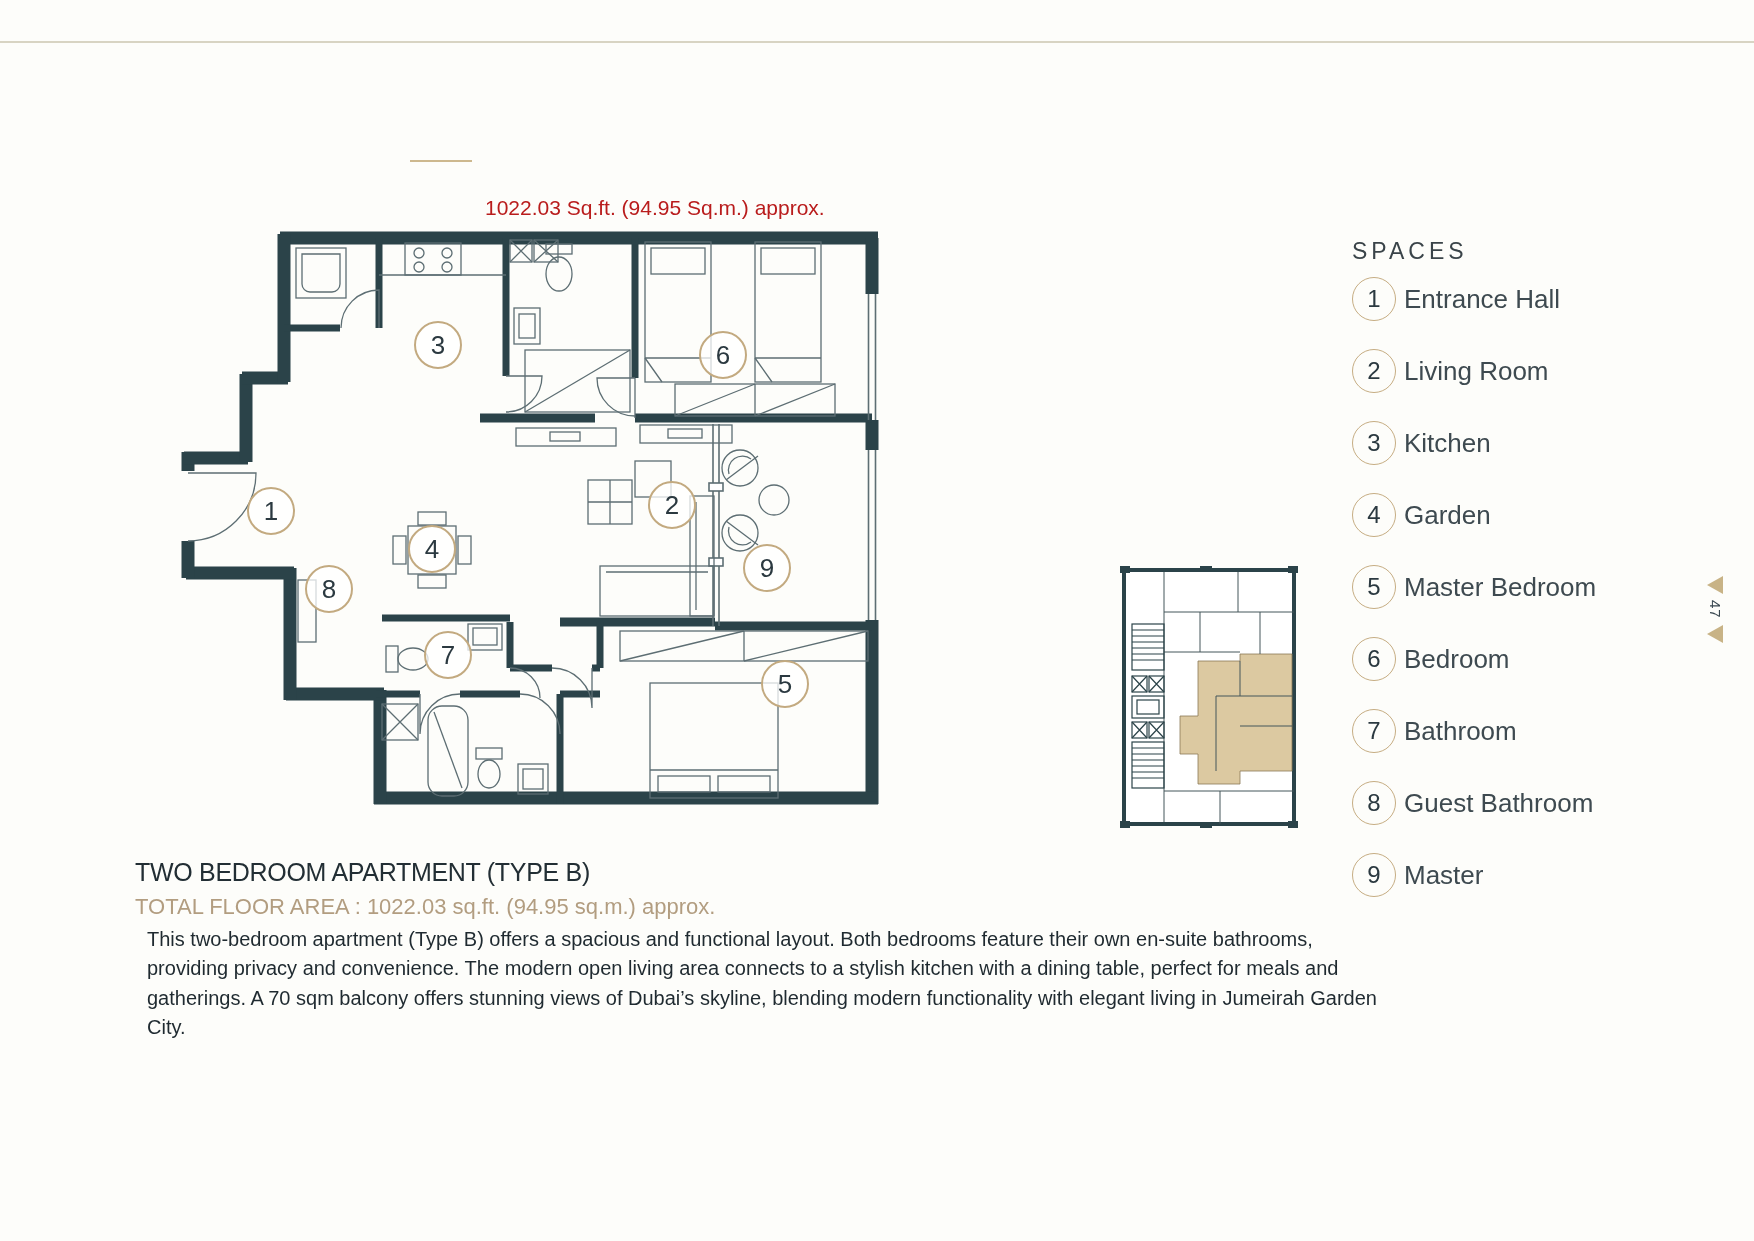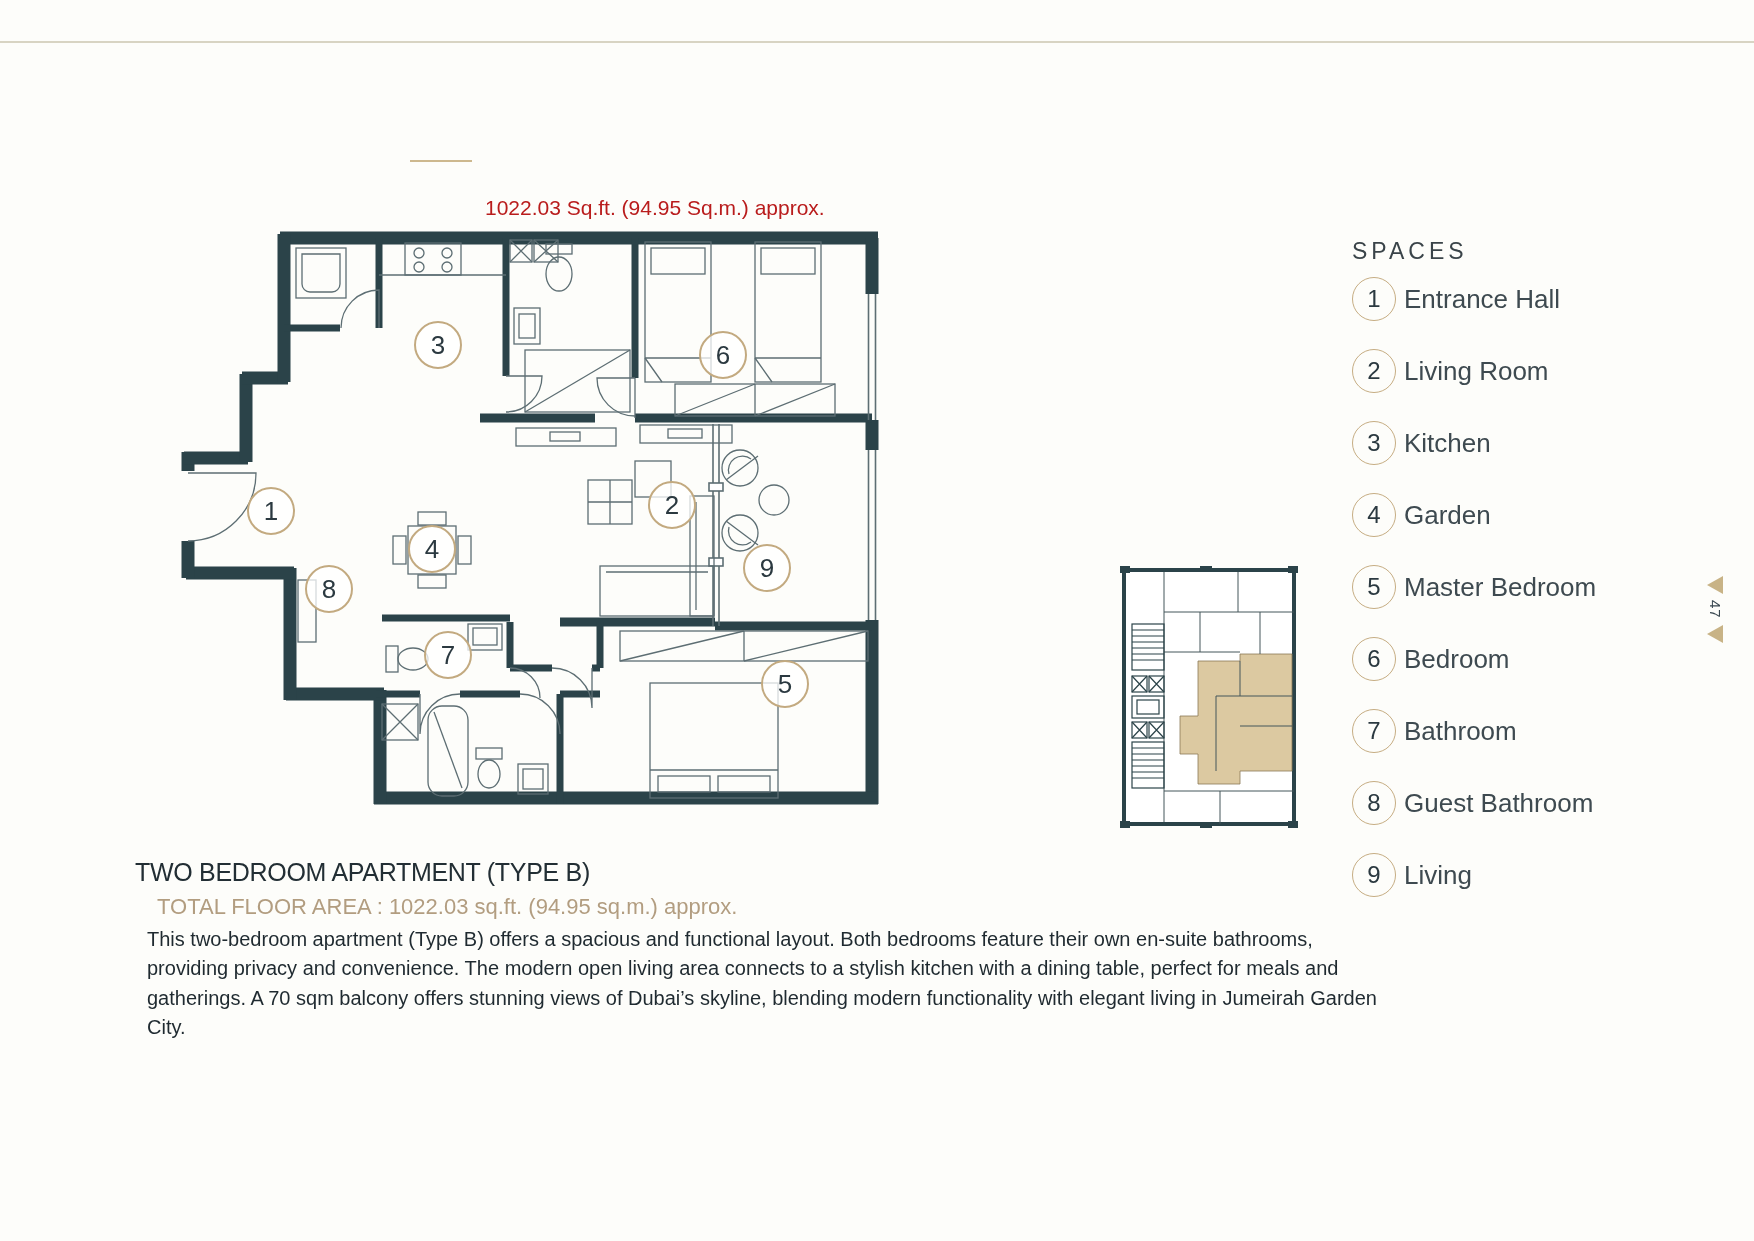--- a/index.html
+++ b/index.html
@@ -45,21 +45,21 @@
     font-size:24px; color:#2b3940; flex:0 0 44px; background:transparent;
   }
   .legend-label { margin-left:8px; font-size:26px; color:#3e4a50; }
 
   .page-marker { position:absolute; left:1702px; top:576px; width:26px; text-align:center; }
   .nav-arrow { width:0; height:0; border-top:9px solid transparent; border-bottom:9px solid transparent;
     border-right:16px solid #c8b386; margin:0 auto; }
   .page-num { writing-mode:vertical-rl; font-size:15px; color:#394750; margin:6px auto; letter-spacing:1px; }
 
   .bottom-heading { position:absolute; left:135px; top:858px; font-size:25px; font-weight:500; color:#222e34; letter-spacing:-.3px;text-align:center; }
-  .bottom-area { position:absolute; left:135px; top:894px; font-size:22px; font-weight:500; color:#b29d80;margin-left:22px; }
+  .bottom-area { position:absolute; left:135px; top:894px; font-size:22px; font-weight:500; color:#b29d80; }
   .bottom-desc { position:absolute; left:135px; top:925px; width:1232px; font-size:20px; line-height:1.47; color:#1f2a30;margin-left:12px; }
 </style>
 </head>
 <body>
 
 <div class="top-rule"></div>
 
 <div class="title">
 </div>
 <div class="area-row-line"></div>
@@ -311,21 +311,21 @@
   <div class="legend-item">
     <div class="legend-badge">7</div>
     <div class="legend-label">Bathroom</div>
   </div>
   <div class="legend-item">
     <div class="legend-badge">8</div>
     <div class="legend-label">Guest Bathroom</div>
   </div>
   <div class="legend-item">
     <div class="legend-badge">9</div>
-    <div class="legend-label">Living</div>
+    <div class="legend-label">Master</div>
   </div>
 </div>
 
 <div class="page-marker">
   <div class="nav-arrow"></div>
   <div class="page-num">47</div>
   <div class="nav-arrow"></div>
 </div>
 
 <div class="bottom-heading">TWO BEDROOM APARTMENT (TYPE B)</div>

